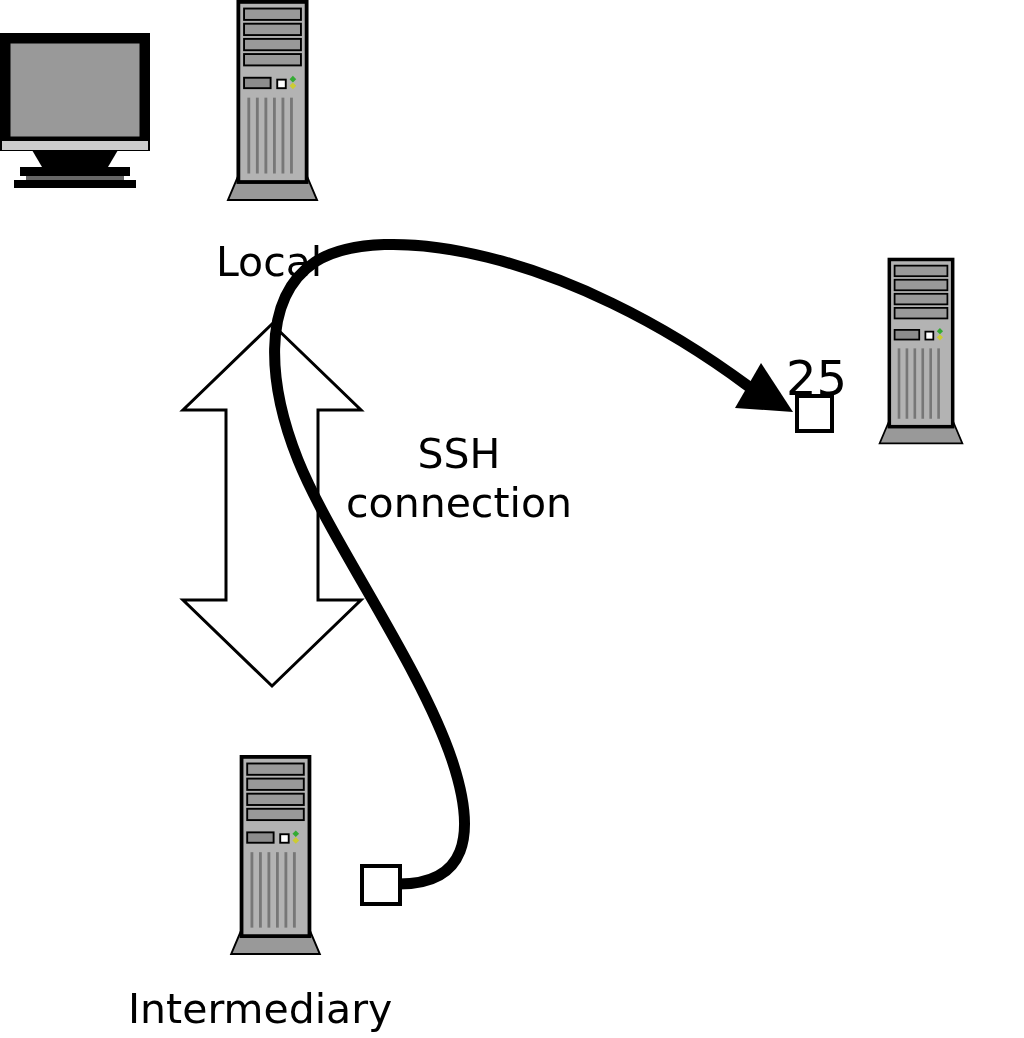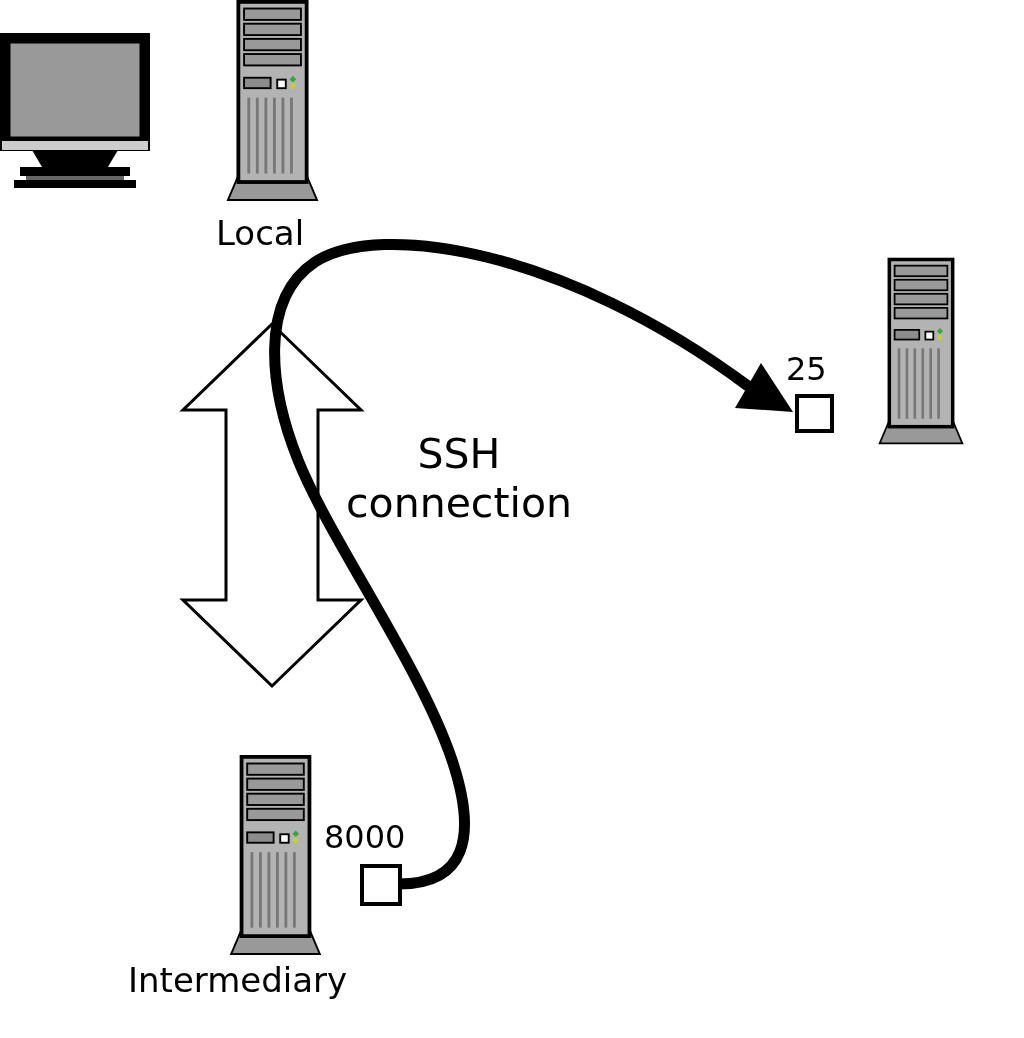--- a/index.html
+++ b/index.html
@@ -20,22 +20,22 @@
     position: absolute;
     left: 0;
     top: 0;
   }
   .label {
     position: absolute;
     line-height: 1.2;
     white-space: nowrap;
     color: #000000;
   }
-  .node-label { font-size: 34px; }
-  .port-label { font-size: 32px; }
+  .node-label { font-size: 41px; margin-top: 25px; }
+  .port-label { font-size: 48px; }
   .ssh-label  { font-size: 41px; text-align: center; }
 </style>
 </head>
 <body>
 
 <div class="canvas">
 
   <svg class="gfx" width="1024" height="1038" viewBox="0 0 1024 1038">
     <defs>
       <symbol id="tower" viewBox="0 0 100 212">
@@ -90,15 +90,14 @@
 
   <div class="label node-label" style="left:128px; top:960px;">Intermediary</div>
 
   <div class="label ssh-label" style="left:326px; top:430px; width:266px;">
     <div>SSH</div>
     <div>connection</div>
   </div>
 
   <div class="label port-label" style="left:786px; top:350px;">25</div>
 
-  <div class="label port-label" style="left:324px; top:818px;">8000</div>
 
 </div>
 
 </body></html>

